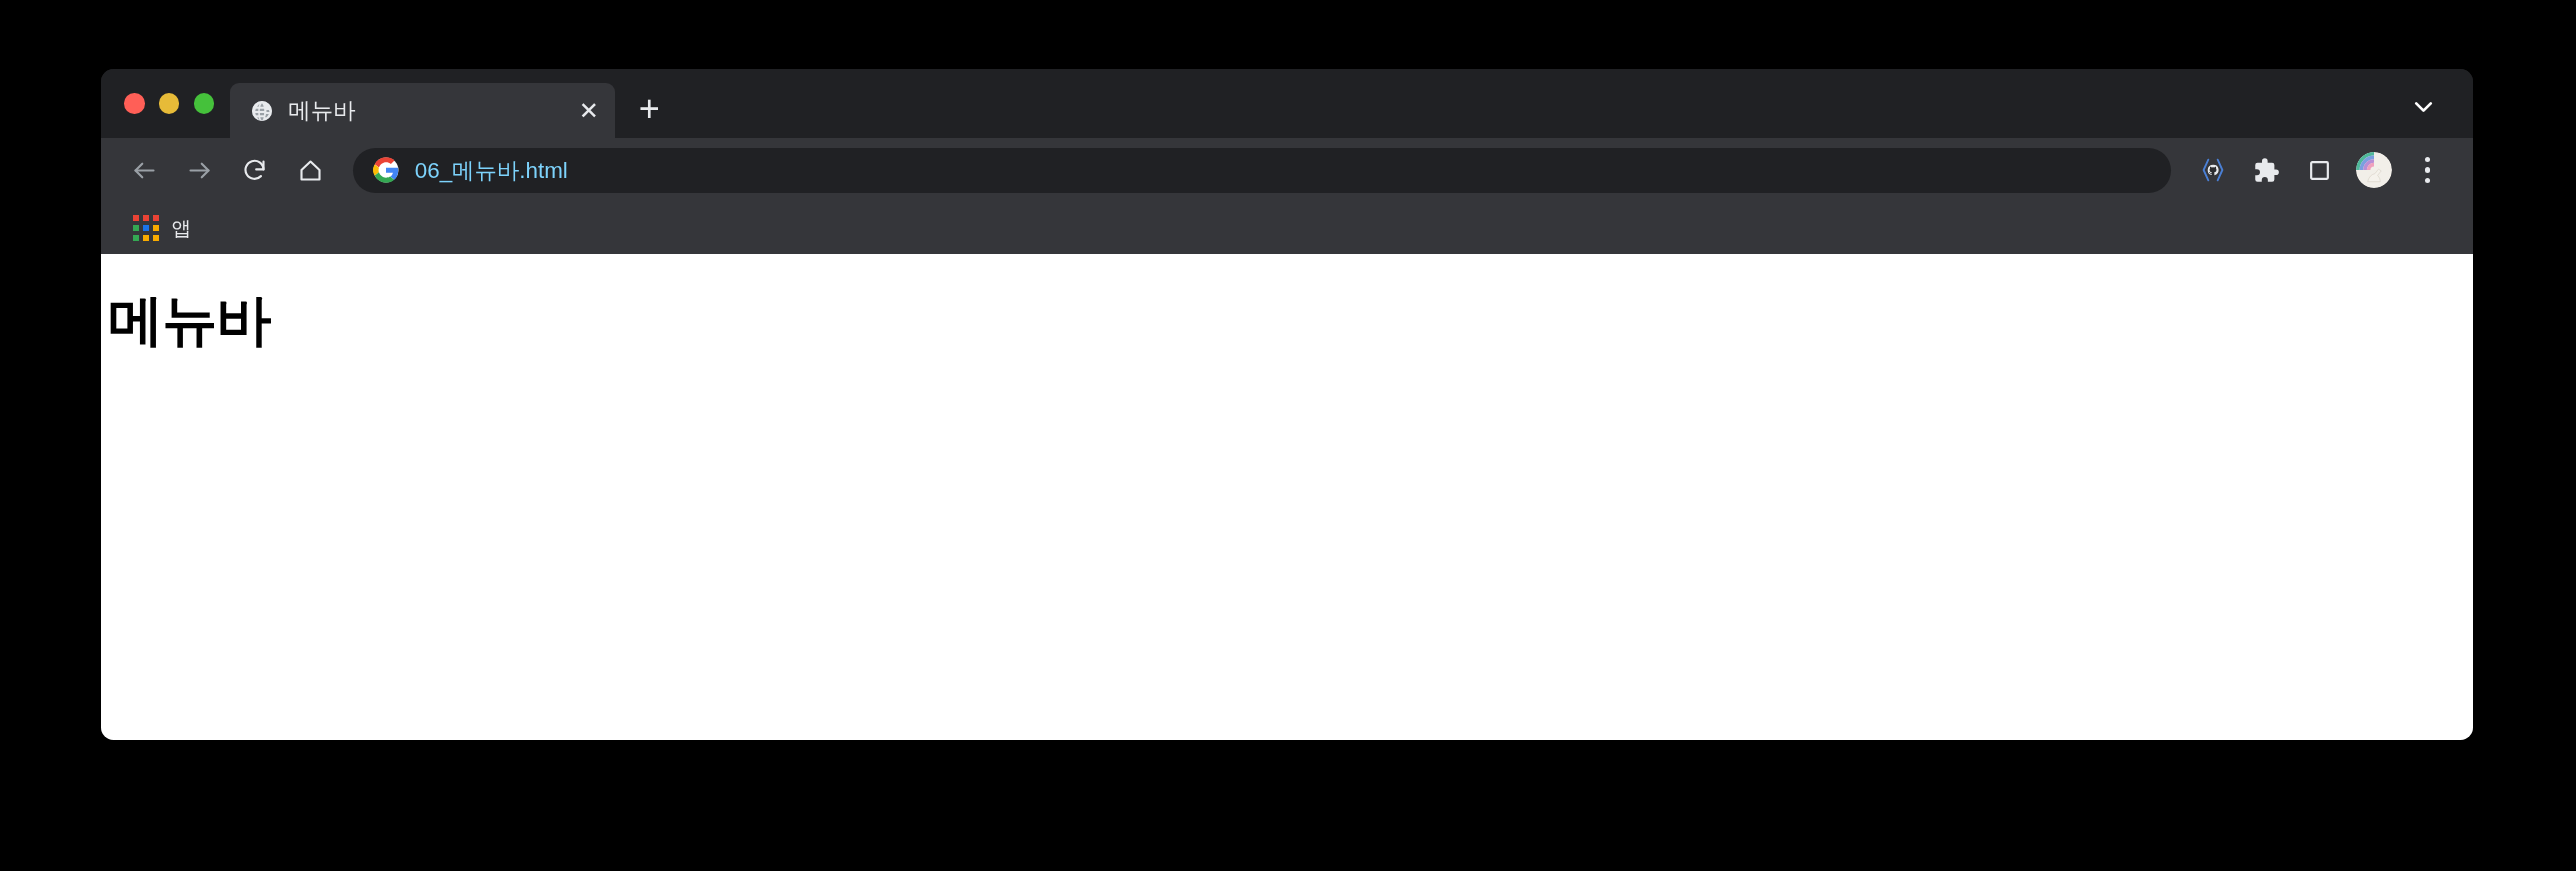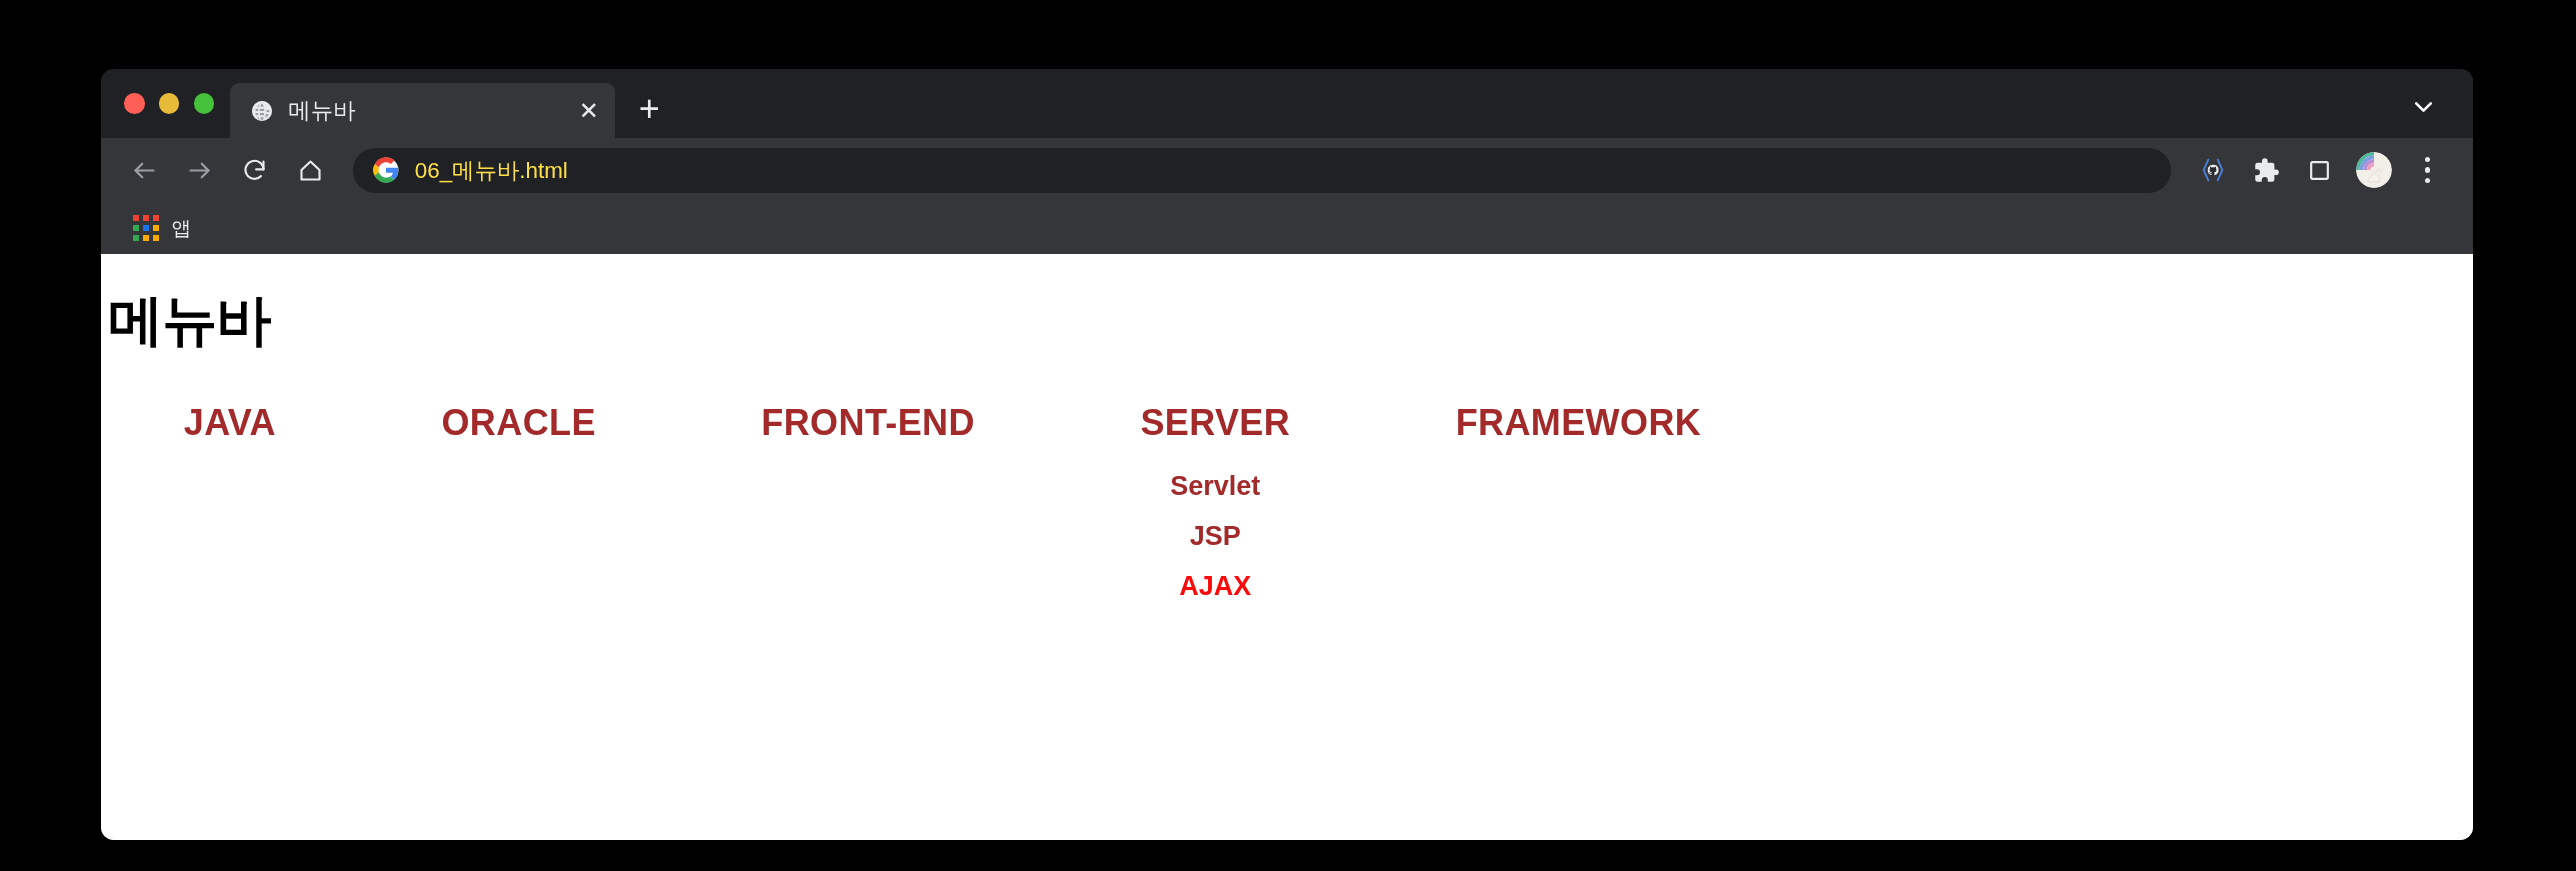--- a/index.html
+++ b/index.html
@@ -11,21 +11,21 @@
     font-family: "Liberation Sans", sans-serif;
     overflow: hidden;
   }
 
   
   #browser-window {
     position: absolute;
     left: 101px;
     top: 69px;
     width: 2372px;
-    height: 771px;
+    height: 671px;
     background: #202124;
     border-radius: 12.5px;
     overflow: hidden;
     display: flex;
     flex-direction: column;
   }
 
   
   #tab-strip {
     position: relative;
@@ -126,21 +126,21 @@
     display: flex;
     align-items: center;
     padding: 0 19.7px;
     gap: 16px;
     margin-left: 12.5px;
     margin-right: 12.5px;
     min-width: 0;
   }
   #omnibox-favicon { width: 26px; height: 26px; flex-shrink: 0; }
   #omnibox-url {
-    color: #fde047;
+    color: #7dd3fc;
     font-size: 22.4px;
     white-space: nowrap;
     overflow: hidden;
     text-overflow: ellipsis;
   }
 
   .toolbar-end-icon {
     width: 48px; height: 48px;
     display: flex; align-items: center; justify-content: center;
     flex-shrink: 0;
@@ -393,45 +393,17 @@
         <i style="background:#f9ab00"></i>
         <i style="background:#f9ab00"></i>
     </div>
     <span id="apps-label">앱</span>
   </div>
 
   <div id="page-viewport">
 
     <h1 id="page-heading">메뉴바</h1>
 
-    <nav id="menu-bar-nav">
-
-      <div class="menu-column">
-        <span class="menu-top-label">JAVA</span>
-      </div>
-
-      <div class="menu-column">
-        <span class="menu-top-label">ORACLE</span>
-      </div>
-
-      <div class="menu-column">
-        <span class="menu-top-label">FRONT-END</span>
-      </div>
-
-      <div class="menu-column">
-        <span class="menu-top-label">SERVER</span>
-        <div class="submenu-list">
-          <span class="submenu-item">Servlet</span>
-          <span class="submenu-item">JSP</span>
-          <span class="submenu-item hovered">AJAX</span>
-        </div>
-      </div>
-
-      <div class="menu-column">
-        <span class="menu-top-label">FRAMEWORK</span>
-      </div>
-
-    </nav>
 
 
   </div>
 </div>
 
 
 </body></html>

